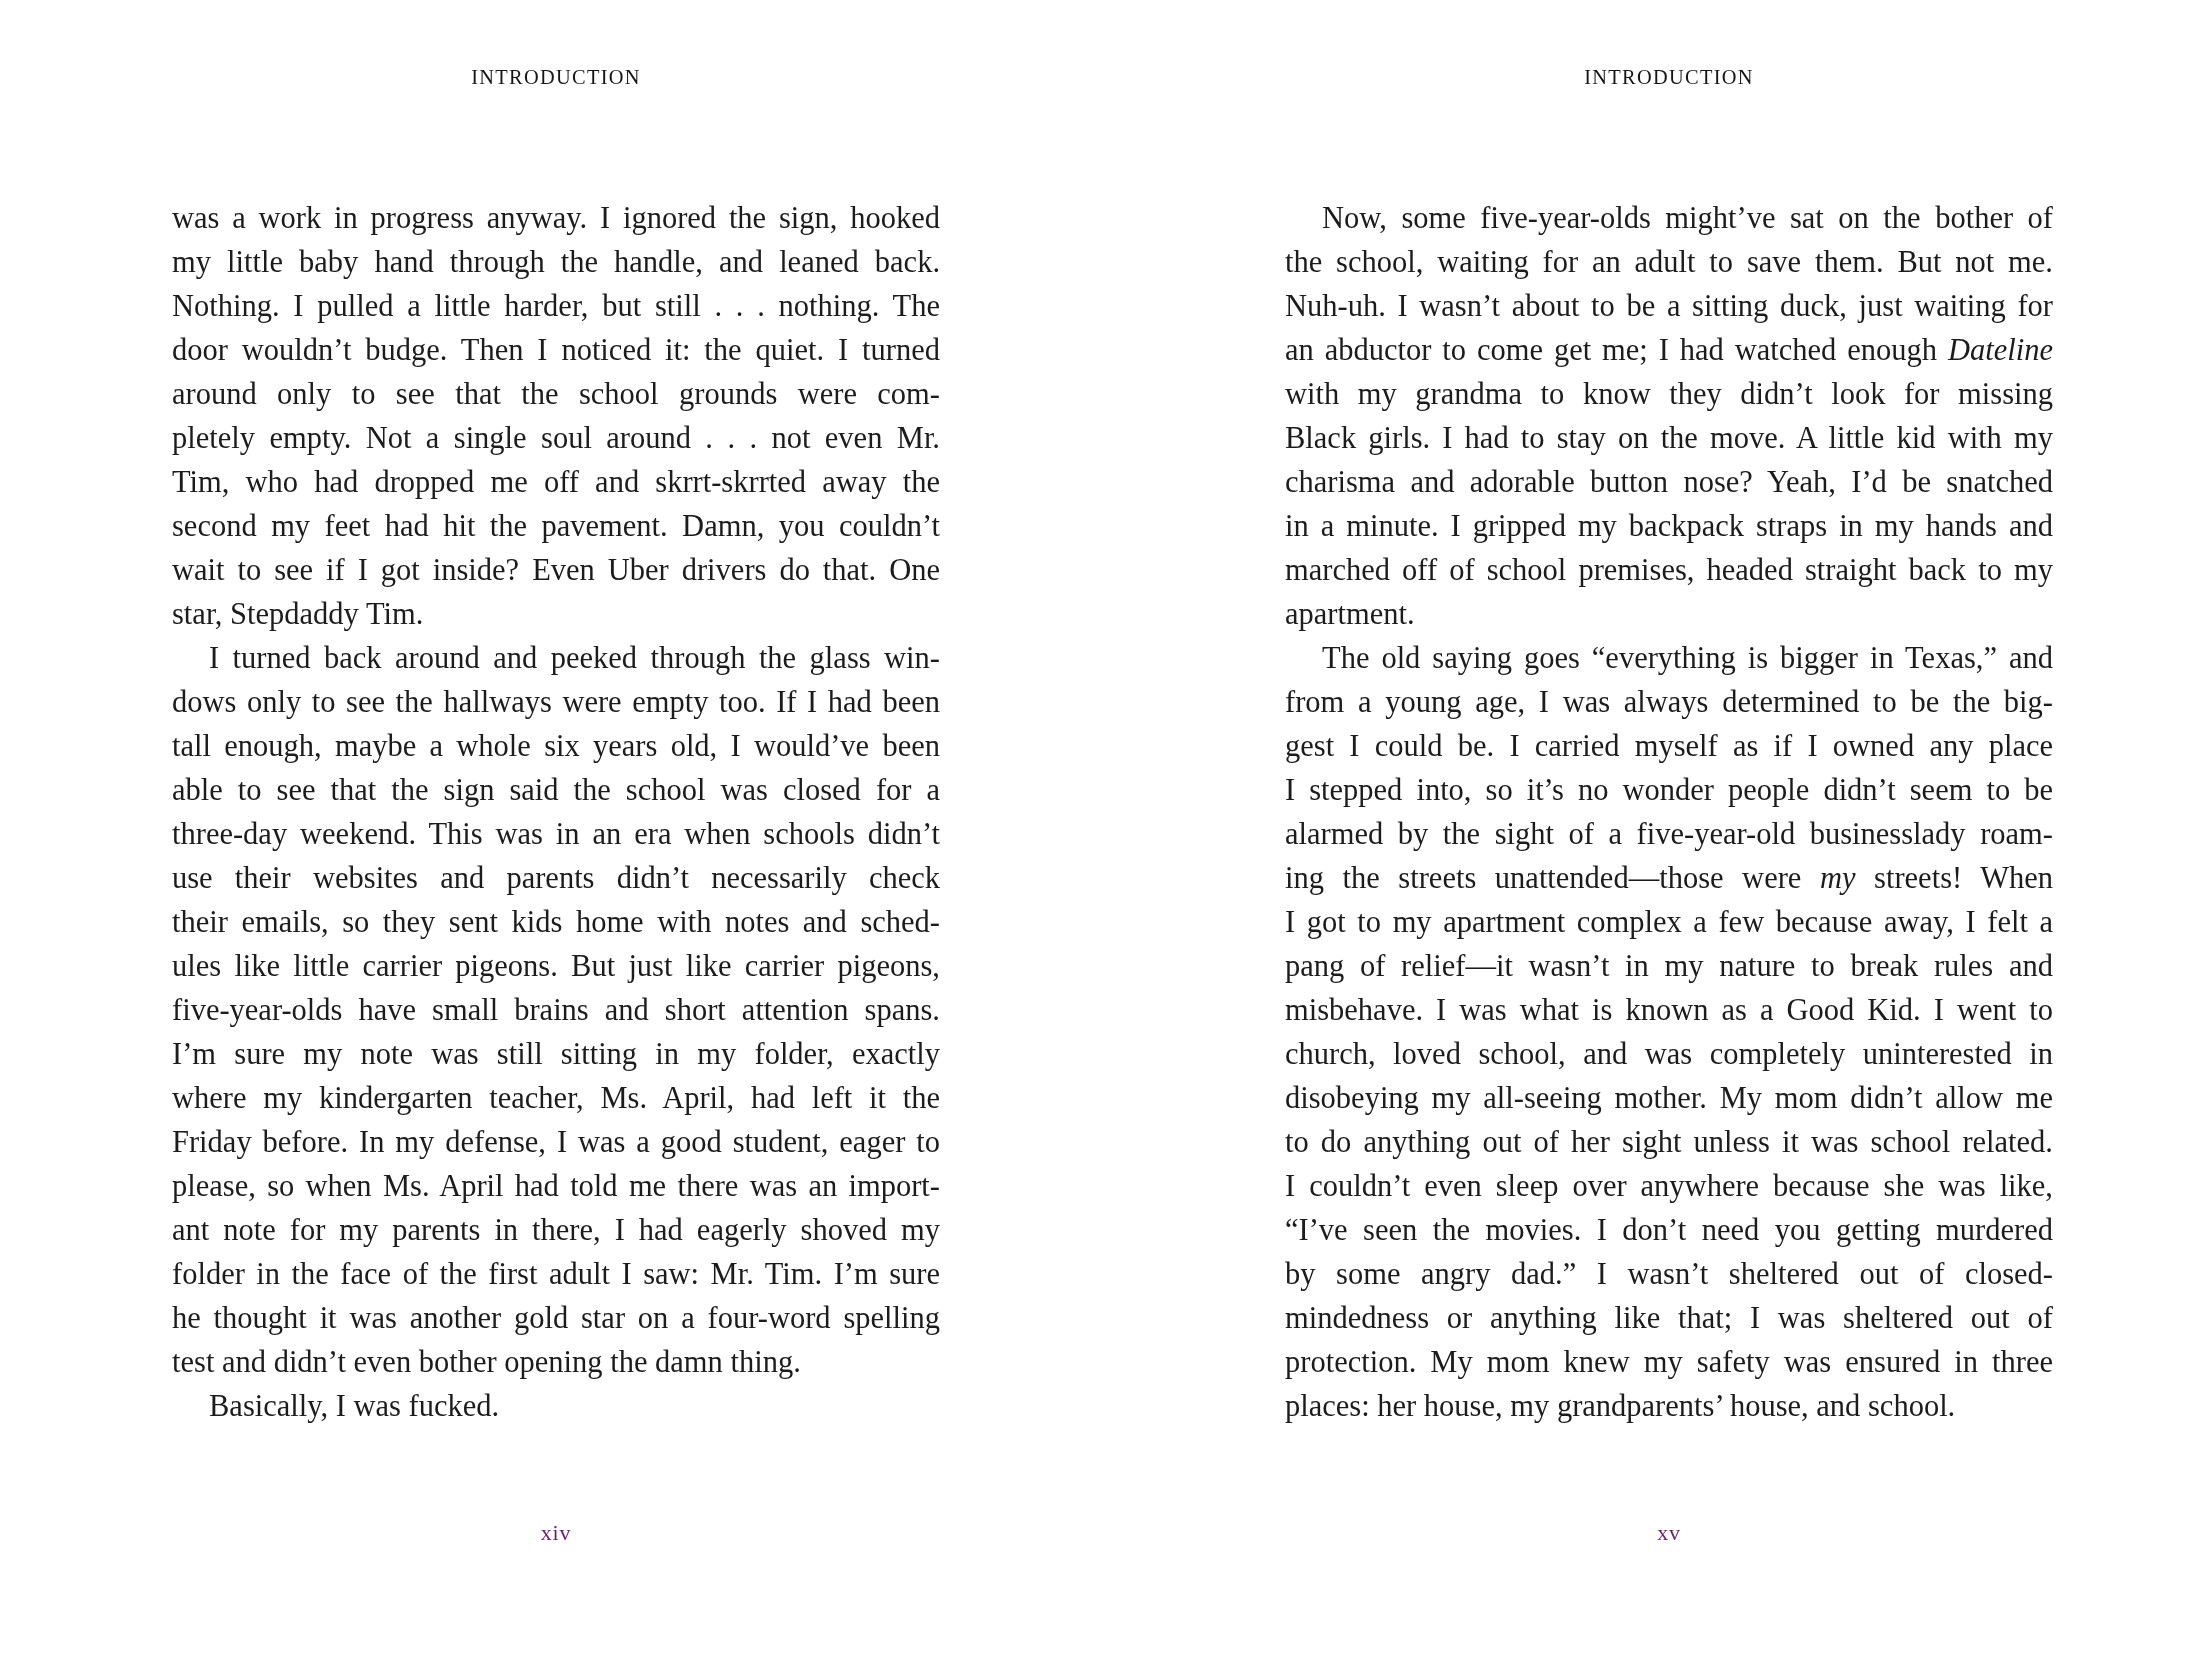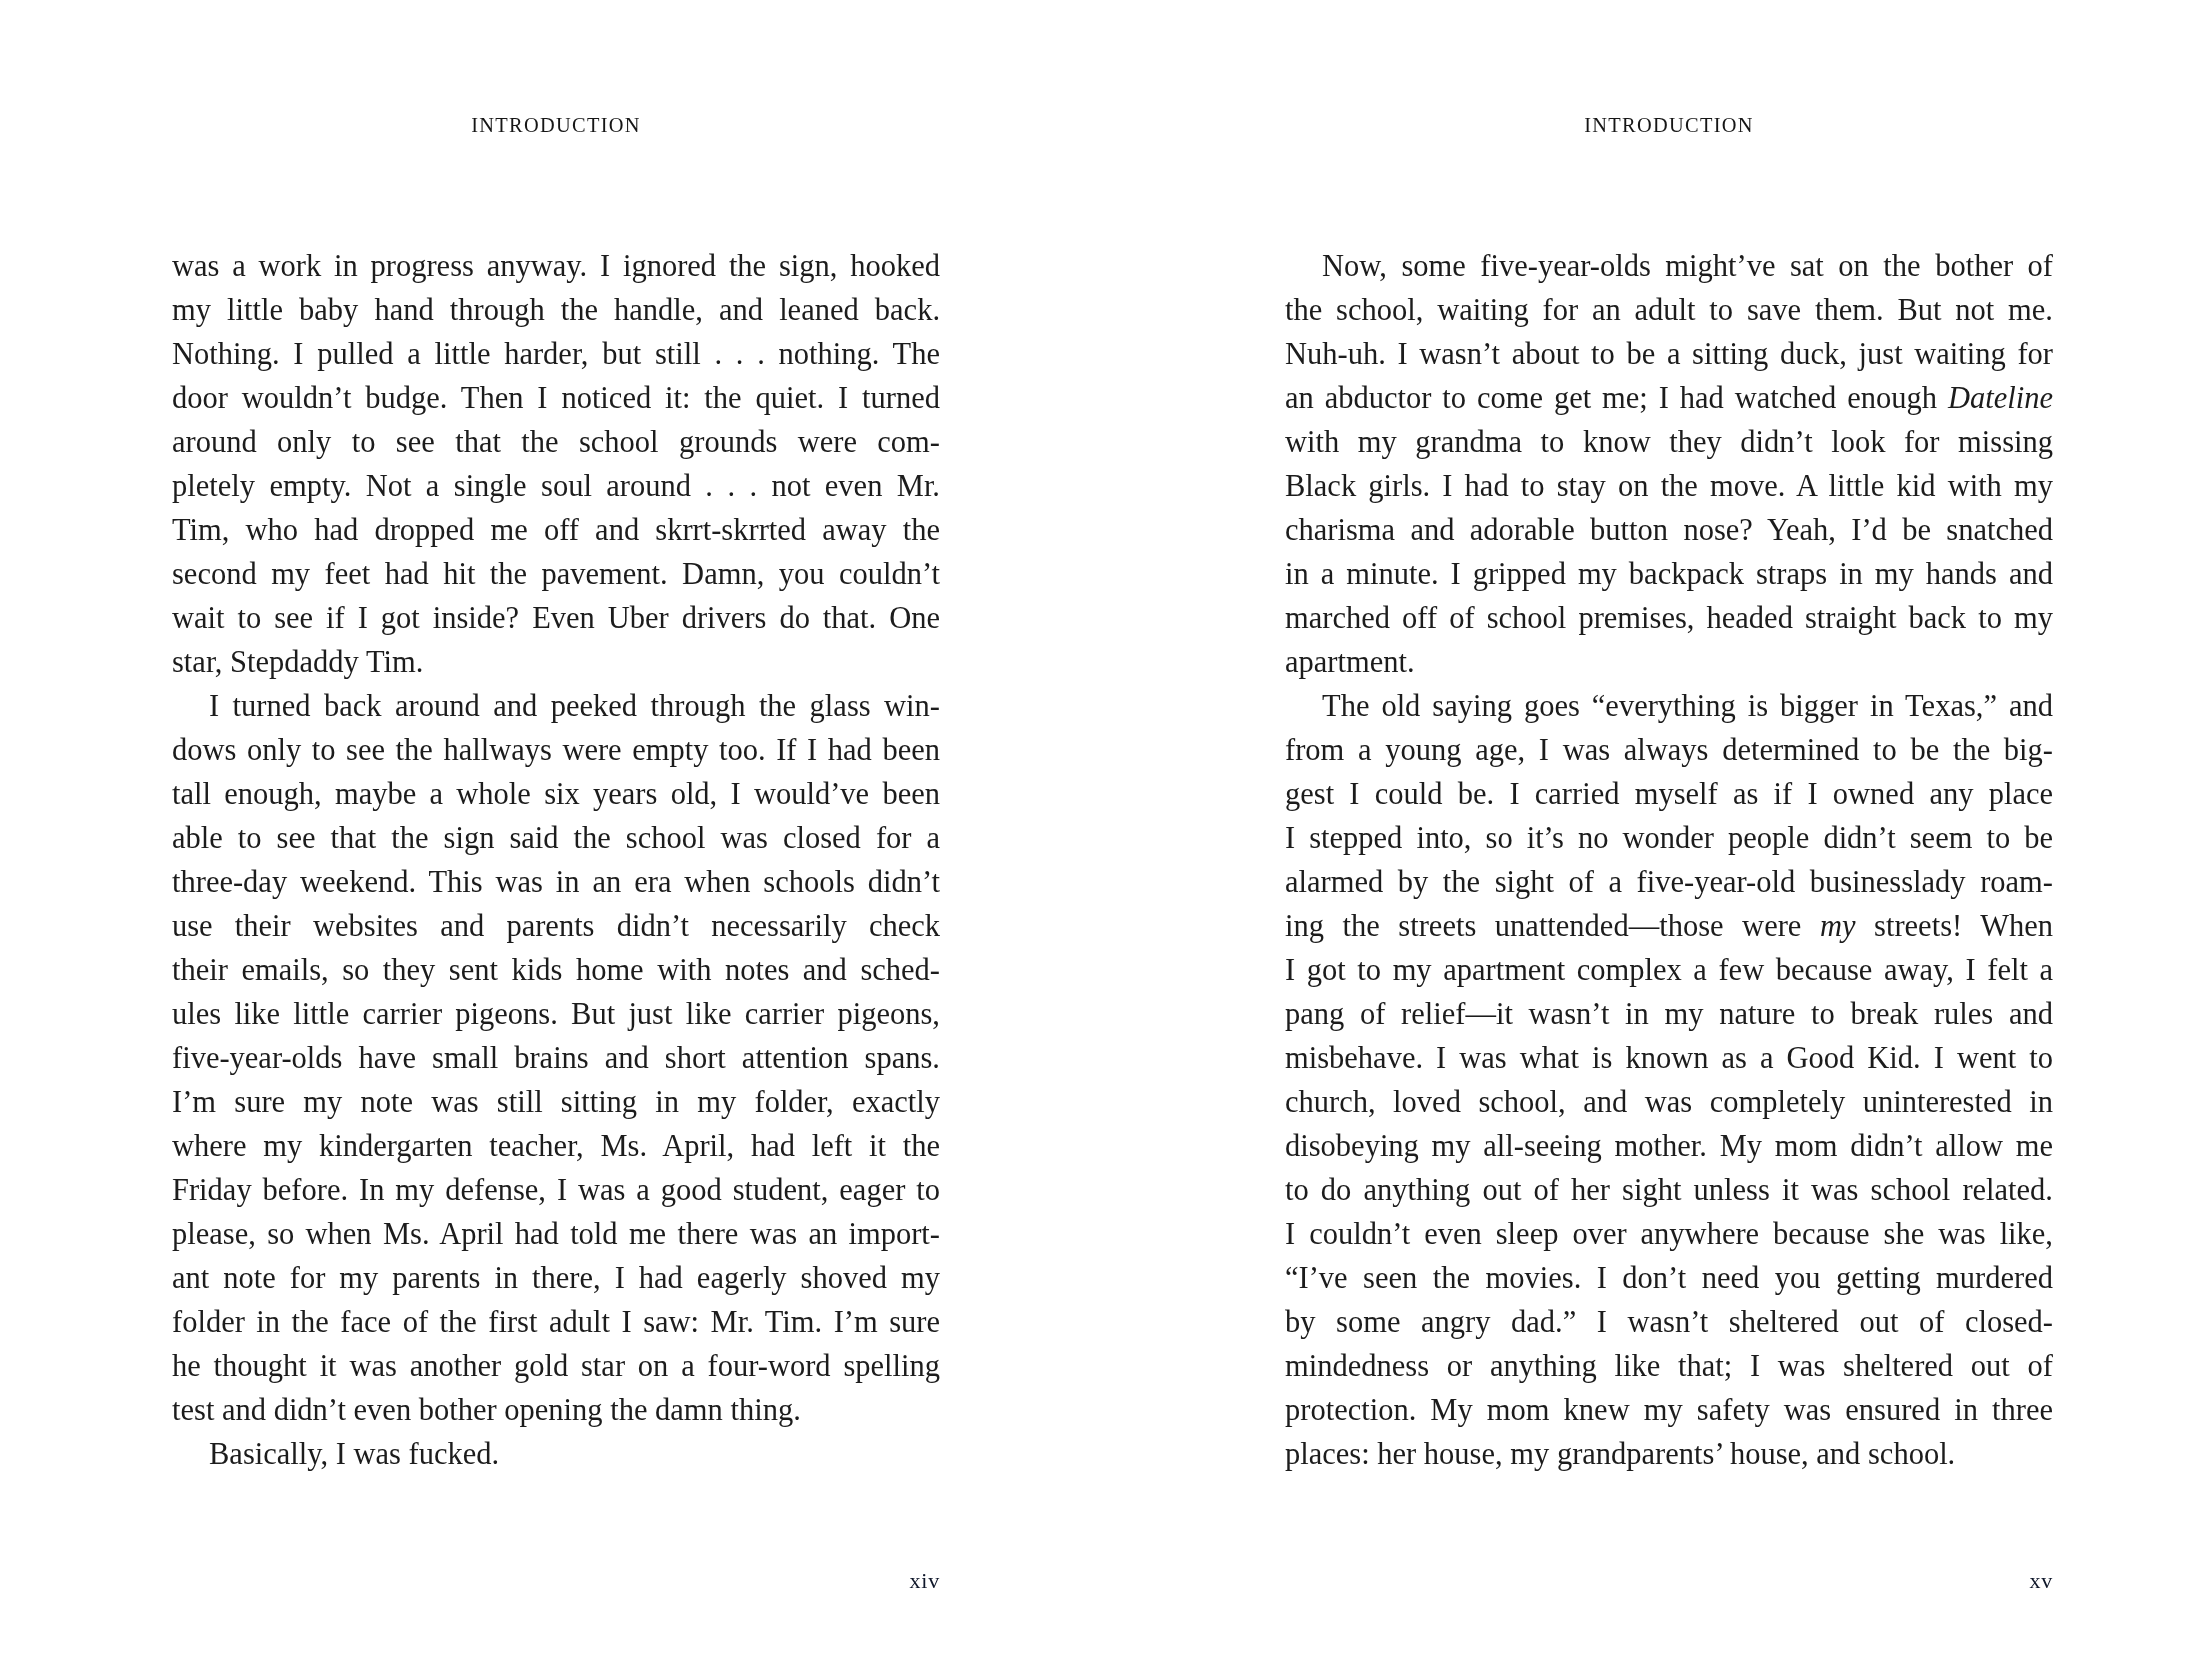--- a/index.html
+++ b/index.html
@@ -18,21 +18,20 @@
   .spread {
     position: absolute;
     inset: 0;
   }
   .page {
     position: absolute;
     top: 0;
     width: 768px;
     height: 1350px;
     background: transparent;
-    margin-top: 48px;
   }
   #page-0 { left: 172px; }
   #page-1 { left: 1285px; }
 
   .running-header {
     position: absolute;
     top: 66px;
     left: 0;
     right: 0;
     text-align: center;
@@ -65,24 +64,24 @@
   }
   .line em {
     font-style: italic;
   }
 
   .folio {
     position: absolute;
     top: 1520px;
     left: 0;
     right: 0;
-    text-align: right;
+    text-align: center;
     font-size: 22px;
     letter-spacing: 0.8px;
-    color: #0f172a;
+    color: #701a75;
   }
 </style>
 </head>
 <body>
 
 <div class="spread">
 
   <section class="page" id="page-0">
     <div class="running-header">INTRODUCTION</div>
     <div class="textblock">

